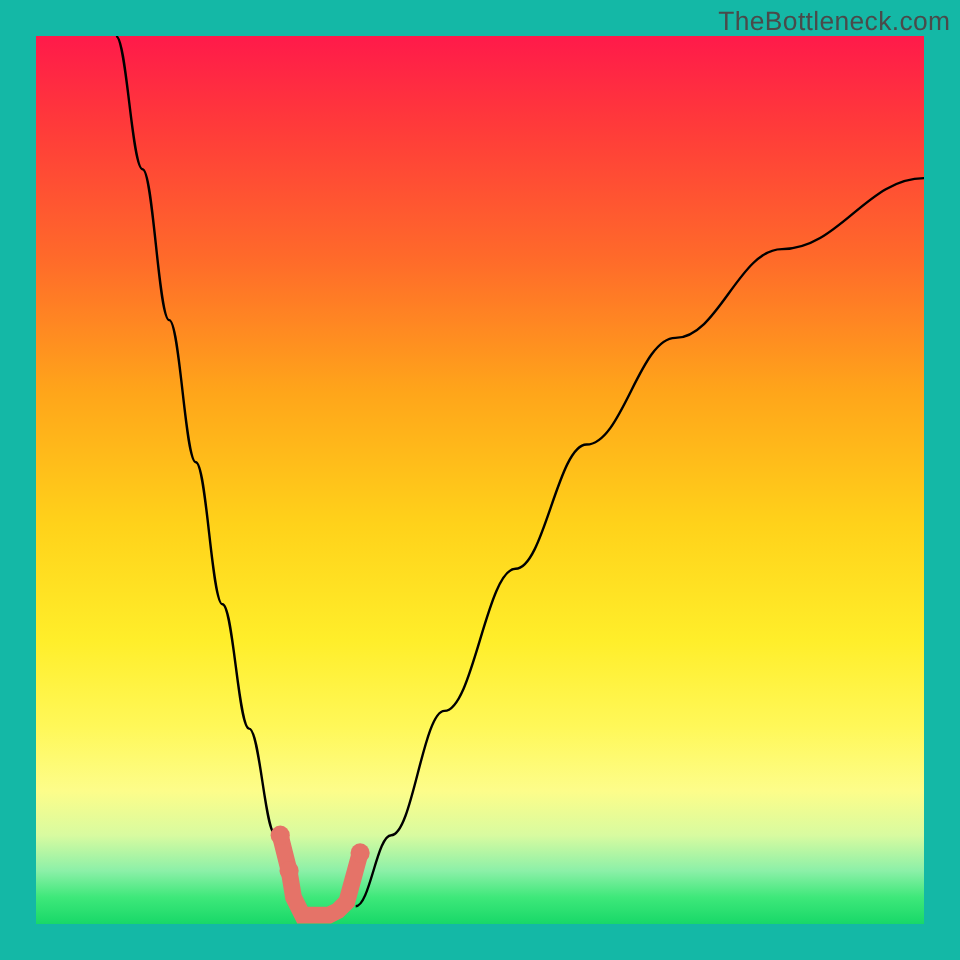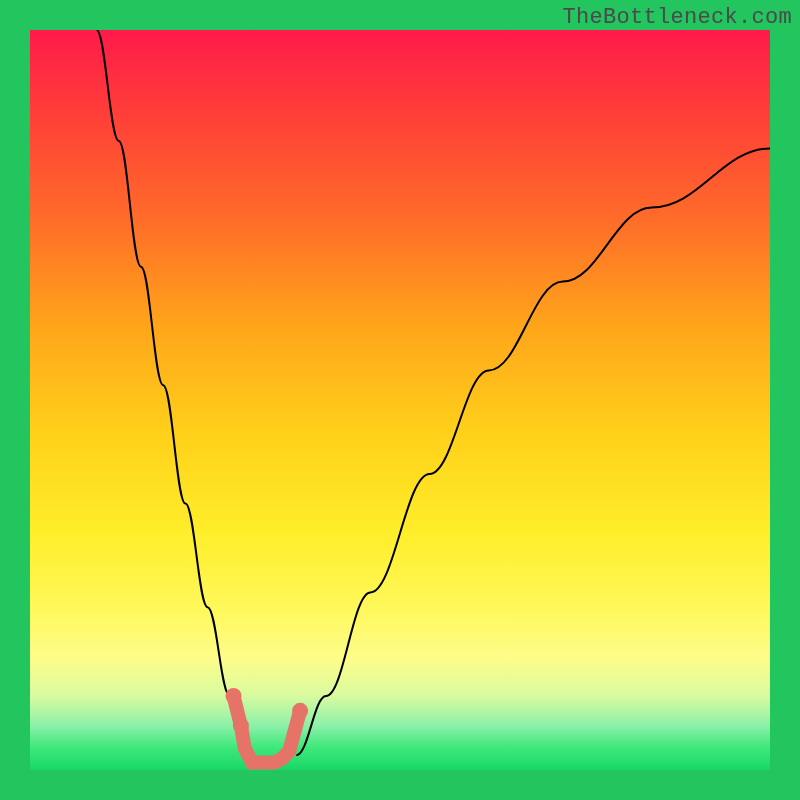--- a/index.html
+++ b/index.html
@@ -1,17 +1,17 @@
 <!DOCTYPE html>
 <html><head>
 <meta charset="utf-8">
 <style>
   * { margin: 0; padding: 0; box-sizing: border-box; }
   body { background: #000; width: 800px; height: 800px; overflow: hidden; position: relative; font-family: Arial, sans-serif; }
-  .frame { position: absolute; top: 0; left: 0; width: 800px; height: 800px; background: #22c55e; font-family: Liberation Mono, monospace; }
+  .frame { position: absolute; top: 0; left: 0; width: 800px; height: 800px; background: #14b8a6; }
   .plot-area { position: absolute; top: 30px; left: 30px; width: 740px; height: 740px; background: linear-gradient(to bottom,
       #ff1a4a 0%,
       #ff3a3a 10%,
       #ff6a2a 25%,
       #ffa51a 40%,
       #ffd21a 55%,
       #ffee2a 68%,
       #fff85a 78%,
       #fdfd8a 85%,
       #d8fba0 90%,

